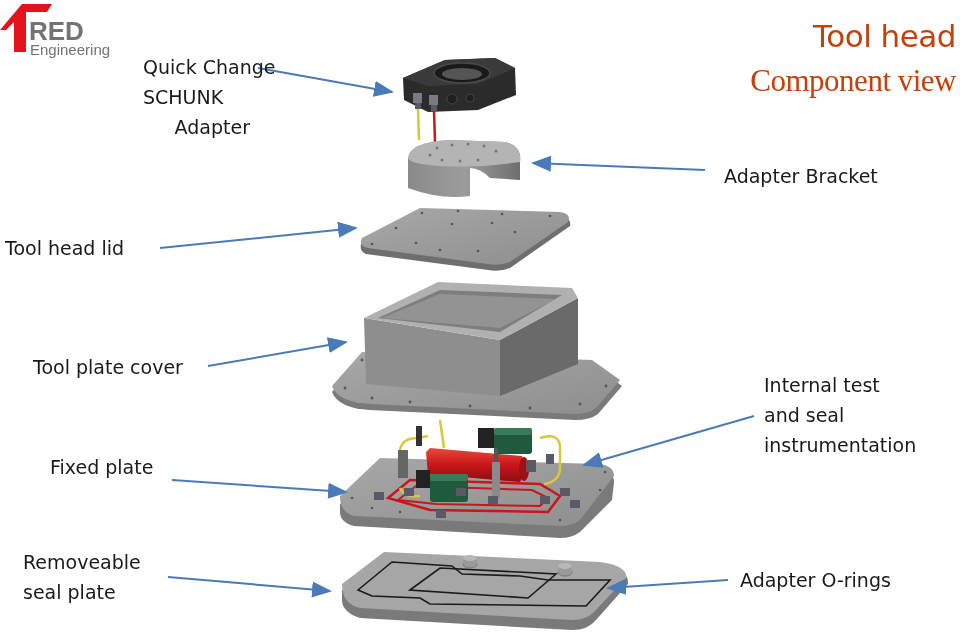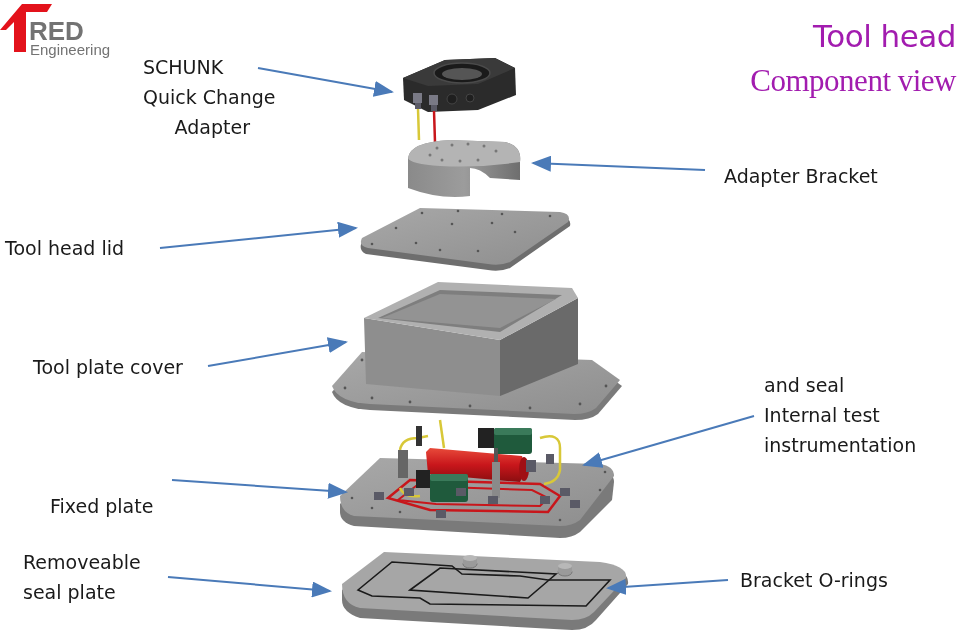--- a/index.html
+++ b/index.html
@@ -1,18 +1,18 @@
 <!DOCTYPE html>
 <html><head>
 <meta charset="utf-8">
 <style>
   html, body { margin: 0; padding: 0; background: #ffffff; }
   body { width: 960px; height: 640px; position: relative; overflow: hidden; font-family: "DejaVu Sans", sans-serif; color: #1a1a1a; }
   .abs { position: absolute; }
-  .title { right: 4px; text-align: right; font-size: 31px; color: #a21caf; line-height: 44px; font-family: "DejaVu Sans", sans-serif; letter-spacing: -0.5px; }
+  .title { right: 4px; text-align: right; font-size: 31px; color: #c2410c; line-height: 44px; font-family: "DejaVu Sans", sans-serif; letter-spacing: -0.5px; }
   .label { font-size: 19px; line-height: 30px; color: #1a1a1a; white-space: nowrap; }
   .logo-red { color: #737373; font-weight: bold; font-family: "Liberation Sans", sans-serif; }
   svg.layer { position: absolute; left: 0; top: 0; }
 </style>
 </head>
 <body>
 
 <svg class="layer" width="960" height="640" viewBox="0 0 960 640">
   <defs>
     <marker id="arrowhead" markerWidth="10" markerHeight="8" refX="9" refY="4" orient="auto">
@@ -185,37 +185,37 @@
   </g>
 </svg>
 
 <div class="abs logo-red" style="left:29px; top:18px; font-size:26px; line-height:26px;">RED</div>
 <div class="abs logo-red" style="left:30px; top:44px; font-size:15px; line-height:12px; font-weight:normal;">Engineering</div>
 
 <div class="abs title" style="top:14px;">Tool head</div>
 <div class="abs title" style="top:59px;font-family:Liberation Serif, serif;">Component view</div>
 
 <div class="abs label" style="left:143px; top:52px;">
+  <div>Quick Change</div>
   <div>SCHUNK</div>
-  <div>Quick Change</div>
   <div style="white-space:pre;text-align:center;"> Adapter</div>
 </div>
 
 <div class="abs label" style="left:724px; top:161px;">Adapter Bracket</div>
 
 <div class="abs label" style="left:5px; top:233px;">Tool head lid</div>
 
 <div class="abs label" style="left:33px; top:352px;">Tool plate cover</div>
 
 <div class="abs label" style="left:764px; top:370px;">
+  <div>Internal test</div>
   <div>and seal</div>
-  <div>Internal test</div>
   <div>instrumentation</div>
 </div>
 
-<div class="abs label" style="left:50px; top:491px;">Fixed plate</div>
+<div class="abs label" style="left:50px; top:452px;">Fixed plate</div>
 
 <div class="abs label" style="left:23px; top:547px;">
   <div>Removeable</div>
   <div>seal plate</div>
 </div>
 
-<div class="abs label" style="left:740px; top:565px;">Bracket O-rings</div>
+<div class="abs label" style="left:740px; top:565px;">Adapter O-rings</div>
 
 </body></html>

